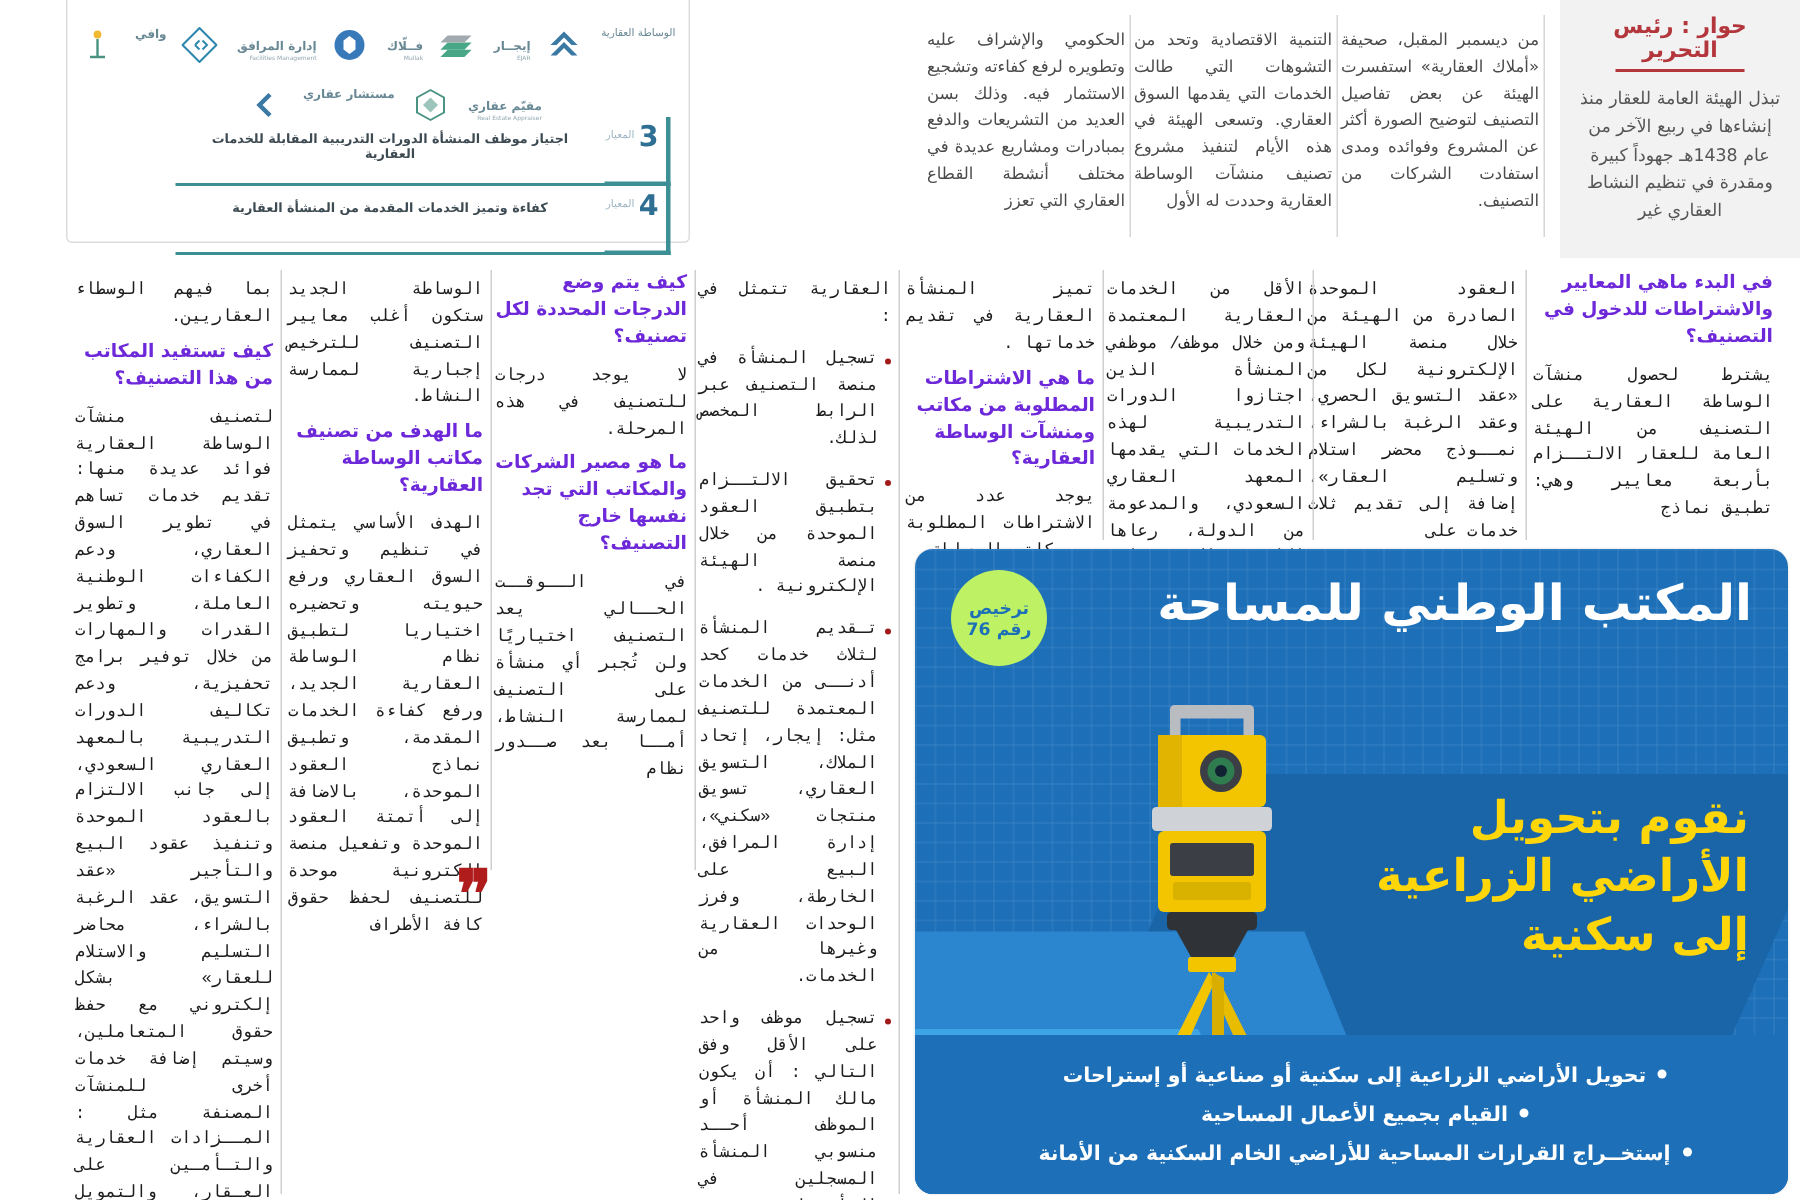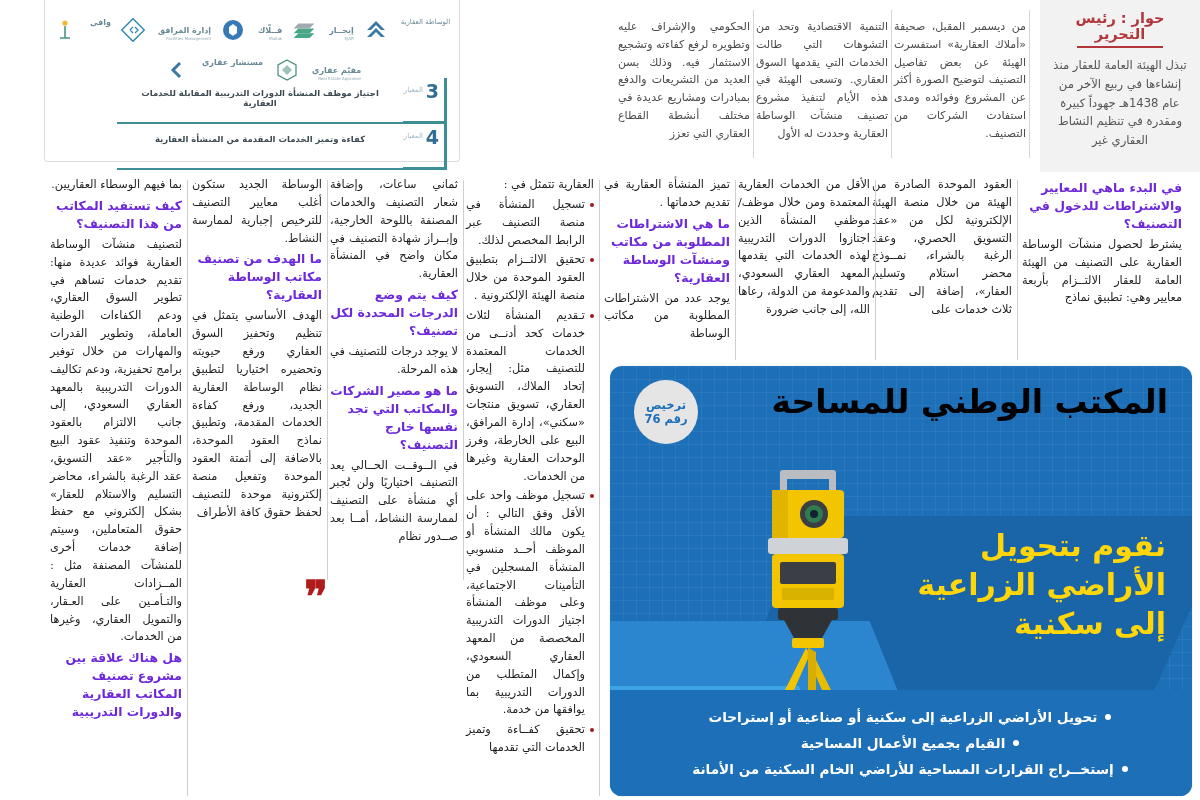--- a/index.html
+++ b/index.html
@@ -74,21 +74,21 @@
   }
   .editor-rule{width:86px;height:2px;background:#b3363c;margin:4px auto 8px auto;}
   .editor-body{font-size:11.6px;line-height:1.62;color:#555;text-align:center;}
 
   
   .body-wrap{position:absolute;left:0;top:176px;width:1200px;height:624px;}
   .col{
     position:absolute;top:0;width:126px;
     font-size:11.3px;line-height:1.58;color:#1d1d1d;direction:rtl;text-align:justify;
   }
-  .col p{margin:0 0 2px 0;text-align:justify;text-align-last:right;}
+  .col p{margin:10px 0 2px 0;text-align:justify;text-align-last:right;font-family:Liberation Mono, monospace;}
   .q{color:#6d28d9;font-weight:bold;font-size:12.4px;line-height:1.45;text-align:right;margin:3px 0 3px 0;}
   .bul{position:relative;padding-right:9px;}
   .bul::before{
     content:"";position:absolute;right:0;top:7px;width:4px;height:4px;border-radius:50%;
     background:#a11a1a;
   }
   .colsep{position:absolute;width:1px;background:#cfcfcf;}
 
   
   .pq{
@@ -125,25 +125,25 @@
   }
   .ad-wedge3{
     position:absolute;left:18px;top:320px;width:200px;height:120px;
     background:#3fa7e8;transform:skewX(26deg);opacity:.9;
   }
   .ad-bottombar{
     position:absolute;left:0;bottom:0;width:582px;height:106px;background:#1d6fb8;
   }
   .ad-head{
     position:absolute;right:24px;top:16px;width:400px;text-align:right;direction:rtl;
-    font-size:33px;font-weight:bold;color:#000000;letter-spacing:-.3px;white-space:nowrap;
+    font-size:33px;font-weight:bold;color:#ffffff;letter-spacing:-.3px;white-space:nowrap;
   }
   .ad-badge{
     position:absolute;left:24px;top:14px;width:64px;height:64px;border-radius:50%;
-    background:#e5e5e5;color:#1d6fb8;display:flex;flex-direction:column;align-items:center;
+    background:#bef264;color:#1d6fb8;display:flex;flex-direction:column;align-items:center;
     justify-content:center;font-weight:bold;font-size:11.5px;line-height:1.25;direction:rtl;
   }
   .ad-slogan{
     position:absolute;right:26px;top:160px;width:260px;text-align:right;direction:rtl;
     font-size:30px;font-weight:bold;color:#ffd60a;line-height:1.3;
   }
   .ad-bullets{
     position:absolute;left:0;right:0;bottom:14px;direction:rtl;text-align:center;
     font-size:13.6px;font-weight:bold;color:#ffffff;line-height:1.92;
   }
@@ -298,21 +298,20 @@
       <p>العقارية تتمثل في :</p>
       <p class="bul">تسجيل المنشأة في منصة التصنيف عبر الرابط المخصص لذلك.</p>
       <p class="bul">تحقيق الالتــزام بتطبيق العقود الموحدة من خلال منصة الهيئة الإلكترونية .</p>
       <p class="bul">تـقديم المنشأة لثلاث خدمات كحد أدنــى من الخدمات المعتمدة للتصنيف مثل: إيجار، إتحاد الملاك، التسويق العقاري، تسويق منتجات «سكني»، إدارة المرافق، البيع على الخارطة، وفرز الوحدات العقارية وغيرها من الخدمات.</p>
       <p class="bul">تسجيل موظف واحد على الأقل وفق التالي : أن يكون مالك المنشأة أو الموظف أحــد منسوبي المنشأة المسجلين في التأمينات الاجتماعية، وعلى موظف المنشأة اجتياز الدورات التدريبية المخصصة من المعهد العقاري السعودي، وإكمال المتطلب من الدورات التدريبية بما يوافقها من خدمة.</p>
       <p class="bul">تحقيق كفــاءة وتميز الخدمات التي تقدمها</p>
     </div>
     <div class="colsep" style="right:600px;top:4px;height:616px;"></div>
 
     <div class="col" style="right:742px;width:128px;">
-      <p>ثماني ساعات، وإضافة شعار التصنيف والخدمات المصنفة باللوحة الخارجية، وإبــراز شهادة التصنيف في مكان واضح في المنشأة العقارية.</p>
       <div class="q">كيف يتم وضع الدرجات المحددة لكل تصنيف؟</div>
       <p>لا يوجد درجات للتصنيف في هذه المرحلة.</p>
       <div class="q">ما هو مصير الشركات والمكاتب التي تجد نفسها خارج التصنيف؟</div>
       <p>في الــوقــت الحــالي يعد التصنيف اختياريًا ولن تُجبر أي منشأة على التصنيف لممارسة النشاط، أمــا بعد صــدور نظام</p>
     </div>
     <div class="colsep" style="right:736px;top:4px;height:400px;"></div>
 
     <div class="col" style="right:878px;width:130px;">
       <p>الوساطة الجديد ستكون أغلب معايير التصنيف للترخيص إجبارية لممارسة النشاط.</p>
       <div class="q">ما الهدف من تصنيف مكاتب الوساطة العقارية؟</div>

